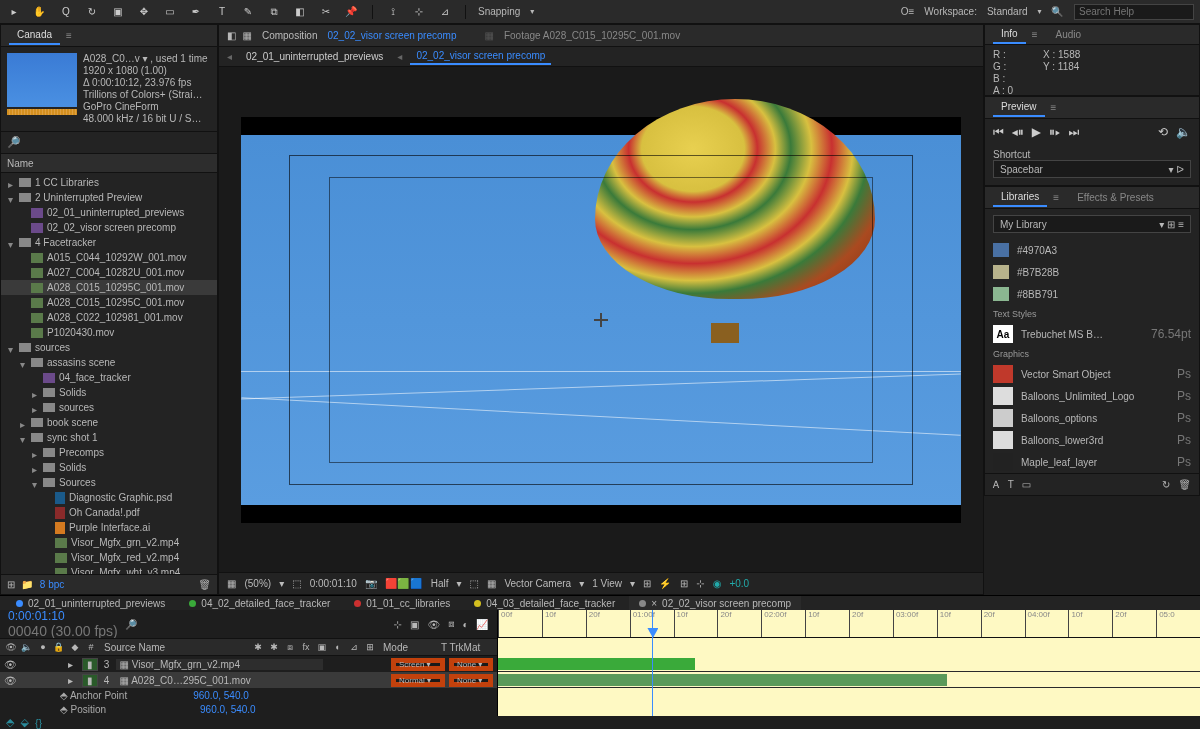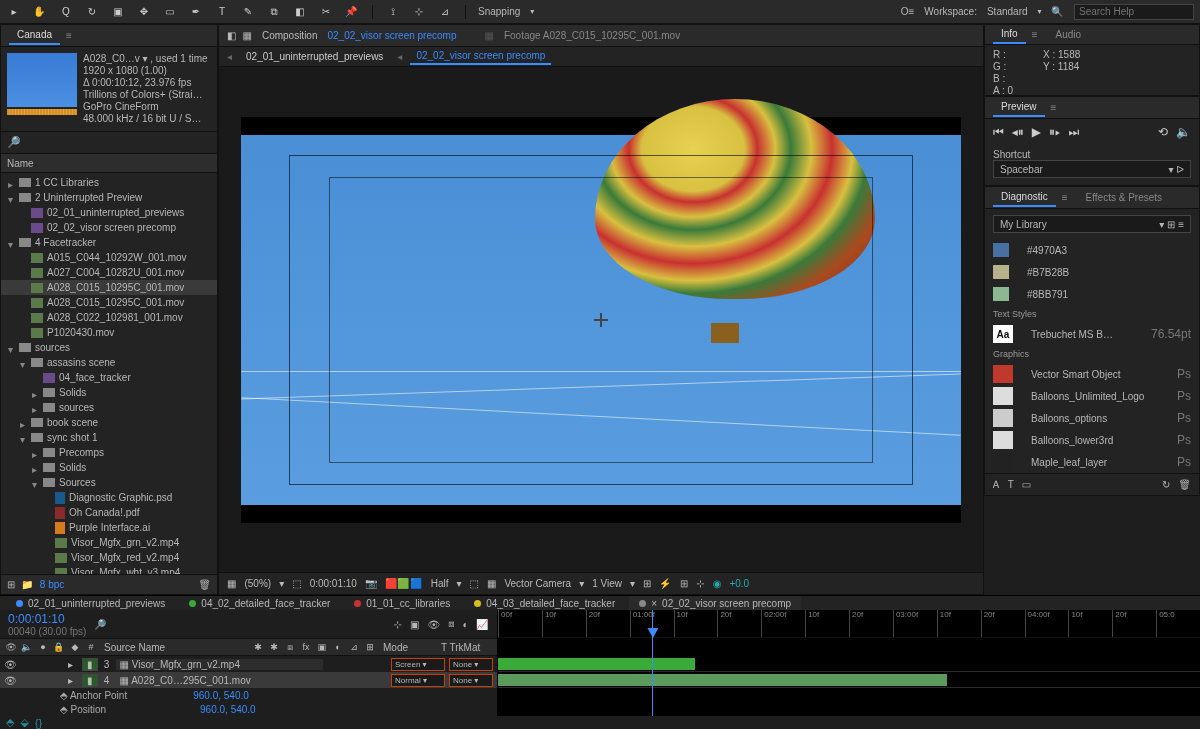--- a/index.html
+++ b/index.html
@@ -63,46 +63,46 @@
 .vf-item{cursor:pointer;color:#bbb}
 .vf-item.cyan{color:#2aa}
 
 .info-box{padding:4px 8px;font-size:9px;line-height:12px;display:flex;gap:30px}
 .preview-btns{display:flex;gap:8px;padding:6px 8px;align-items:center}
 .pbtn{cursor:pointer;font-size:12px;color:#ccc}
 .shortcut{padding:4px 8px;font-size:9px}
 .dd{background:#1a1a1a;border:1px solid #444;height:18px;display:flex;align-items:center;padding:0 6px;cursor:pointer;justify-content:space-between}
 .lib-select{margin:6px 8px}
 .lib-sec{padding:4px 8px;font-size:9px;color:#999}
-.lib-item{display:flex;align-items:center;height:22px;padding:0 8px;gap:18px;cursor:pointer}
+.lib-item{display:flex;align-items:center;height:22px;padding:0 8px;gap:8px;cursor:pointer}
 .swatch{width:16px;height:14px;flex-shrink:0}
 .lib-item .tag{margin-left:auto;font-size:12px;color:#777}
 .aa{width:20px;height:18px;background:#fff;color:#000;display:flex;align-items:center;justify-content:center;font-weight:bold;font-size:10px}
 .gx{width:20px;height:18px;flex-shrink:0}
 .libs-foot{height:22px;border-top:1px solid #111;display:flex;align-items:center;padding:0 8px;gap:8px}
 
 .timeline{height:134px;background:#1e1e1e;border-top:1px solid #000;display:flex;flex-direction:column}
 .tl-tabs{height:20px;display:flex;align-items:center;gap:4px;padding:0 6px;background:#232323}
 .tl-tab{display:flex;align-items:center;gap:5px;padding:0 10px;cursor:pointer;height:100%}
 .tl-tab.active{background:#2a2a2a}
 .tl-dot{width:7px;height:7px;border-radius:50%}
 .tl-body{flex:1;display:flex}
 .tl-left{width:498px;flex-shrink:0;border-right:1px solid #000;display:flex;flex-direction:column}
 .tl-time-row{height:28px;display:flex;align-items:center;padding:0 8px;gap:8px}
 .tc{color:#3a8cff;font-size:12px}
-.fps{font-size:10px;color:#777}
+.fps{font-size:14px;color:#777}
 .tl-cols{height:18px;background:#2a2a2a;display:flex;align-items:center;padding:0 4px;gap:2px;border-top:1px solid #111;border-bottom:1px solid #111}
 .tl-cols .c{width:14px;text-align:center;font-size:9px;cursor:pointer}
 .layer-row{height:16px;display:flex;align-items:center;padding:0 4px;gap:4px;font-size:9px}
 .layer-row.sel{background:#3a3a3a}
 .layer-badge{padding:0 4px;background:#1a1a1a;border:1px solid #444}
-.mode-dd{width:54px;height:13px;background:#1a1a1a;border:1px solid #c2410c;font-size:8px;padding:0 3px;display:flex;align-items:center}
+.mode-dd{width:54px;height:13px;background:#1a1a1a;border:5px solid #c2410c;font-size:8px;padding:0 3px;display:flex;align-items:center}
 .prop-row{height:14px;display:flex;align-items:center;padding-left:60px;gap:6px;font-size:9px}
 .prop-val{color:#3a8cff;cursor:pointer}
-.tl-right{flex:1;position:relative;background:#000000}
+.tl-right{flex:1;position:relative;background:#fef9c3}
 .ruler{height:28px;border-bottom:1px solid #111;position:relative;display:flex}
 .ruler .tick{flex:1;border-left:1px solid #444;font-size:8px;padding-left:2px;color:#888}
 .playhead{position:absolute;top:0;bottom:0;width:1px;background:#3a8cff;left:22%}
 .playhead::before{content:'';position:absolute;top:18px;left:-5px;width:11px;height:10px;background:#3a8cff;clip-path:polygon(0 0,100% 0,50% 100%)}
 .track{height:16px;border-bottom:1px solid #2a2a2a;position:relative}
 .bar{position:absolute;top:2px;height:12px}
 .tl-foot{height:14px;display:flex;align-items:center;padding:0 6px;gap:6px}
 .tl-foot .ic{color:#2a8a9a;font-size:11px;cursor:pointer}
 </style>
 </head>
@@ -428,21 +428,21 @@
       <div class="shortcut">
         <div>Shortcut</div>
         <div class="dd">
           <span>Spacebar</span>
             <span>▾ ᐅ</span>
         </div>
       </div>
     </div>
     <div class="panel" style="flex:1;min-height:0">
       <div class="panel-head">
-        <span class="panel-tab">Diagnostic</span>
+        <span class="panel-tab">Libraries</span>
         <span style="margin-left:6px;color:#888">≡</span>
         <span class="panel-tab dim" style="margin-left:10px">Effects &amp; Presets</span>
       </div>
       <div class="lib-select dd">
         <span>My Library</span>
         <span>▾ ⊞ ≡</span>
       </div>
       <div style="flex:1;overflow:auto" id="lib-body">
           <div class="lib-item">
             <span class="swatch" style="background: rgb(73, 112, 163);"></span>

